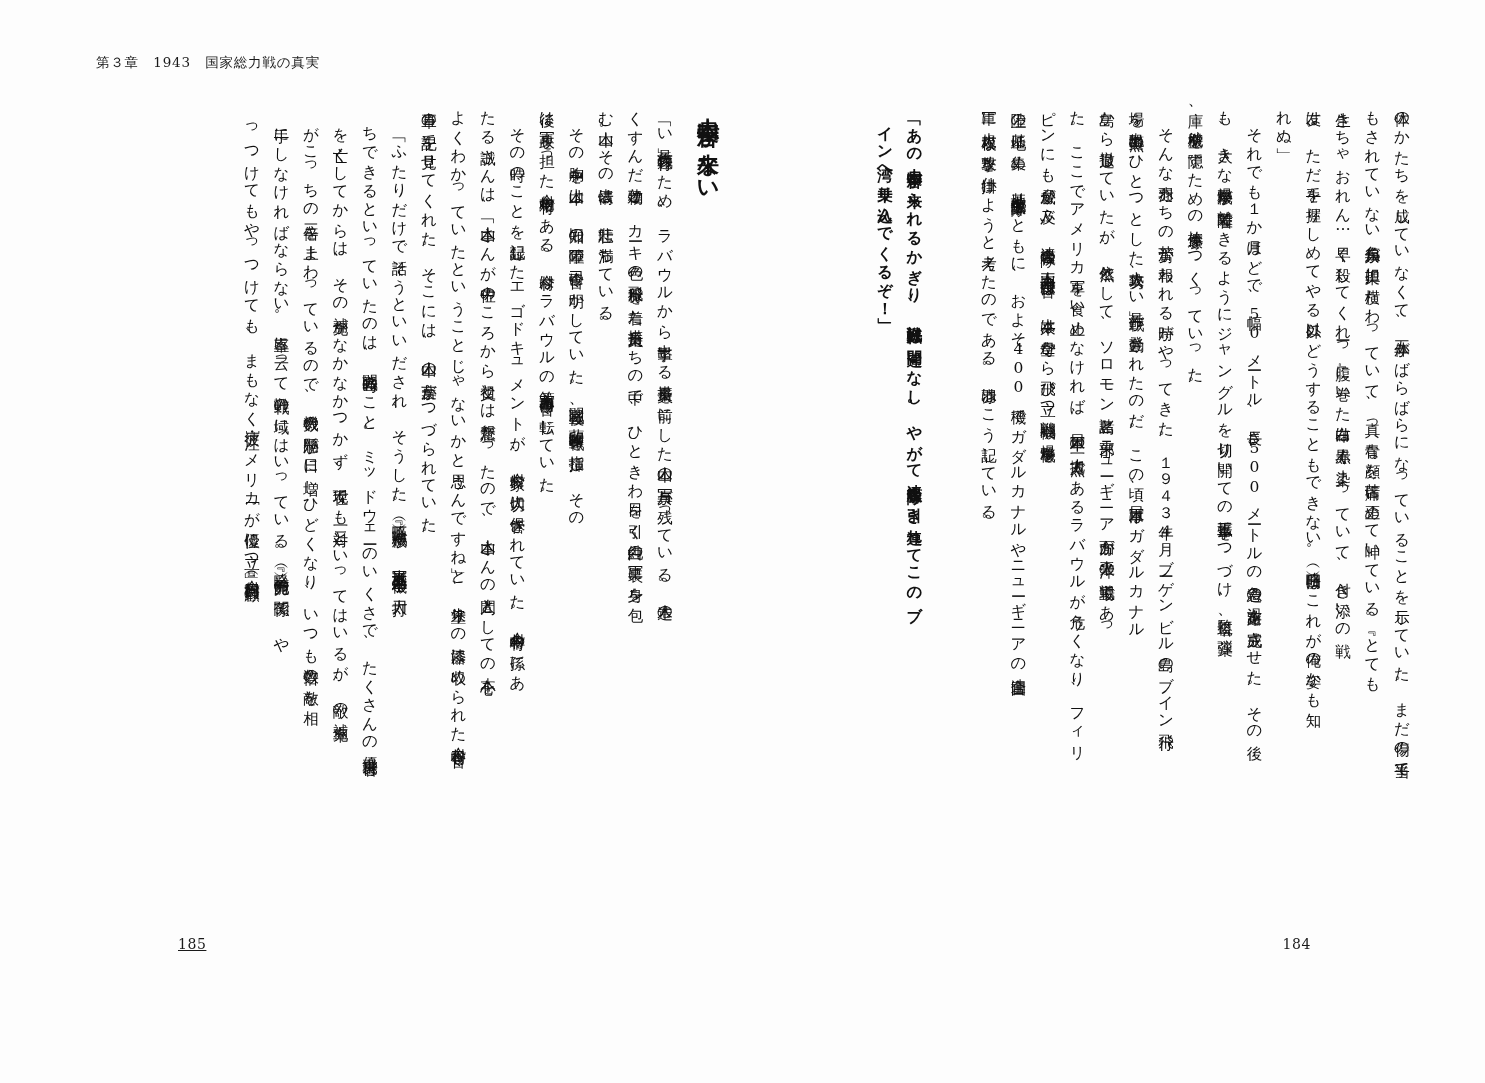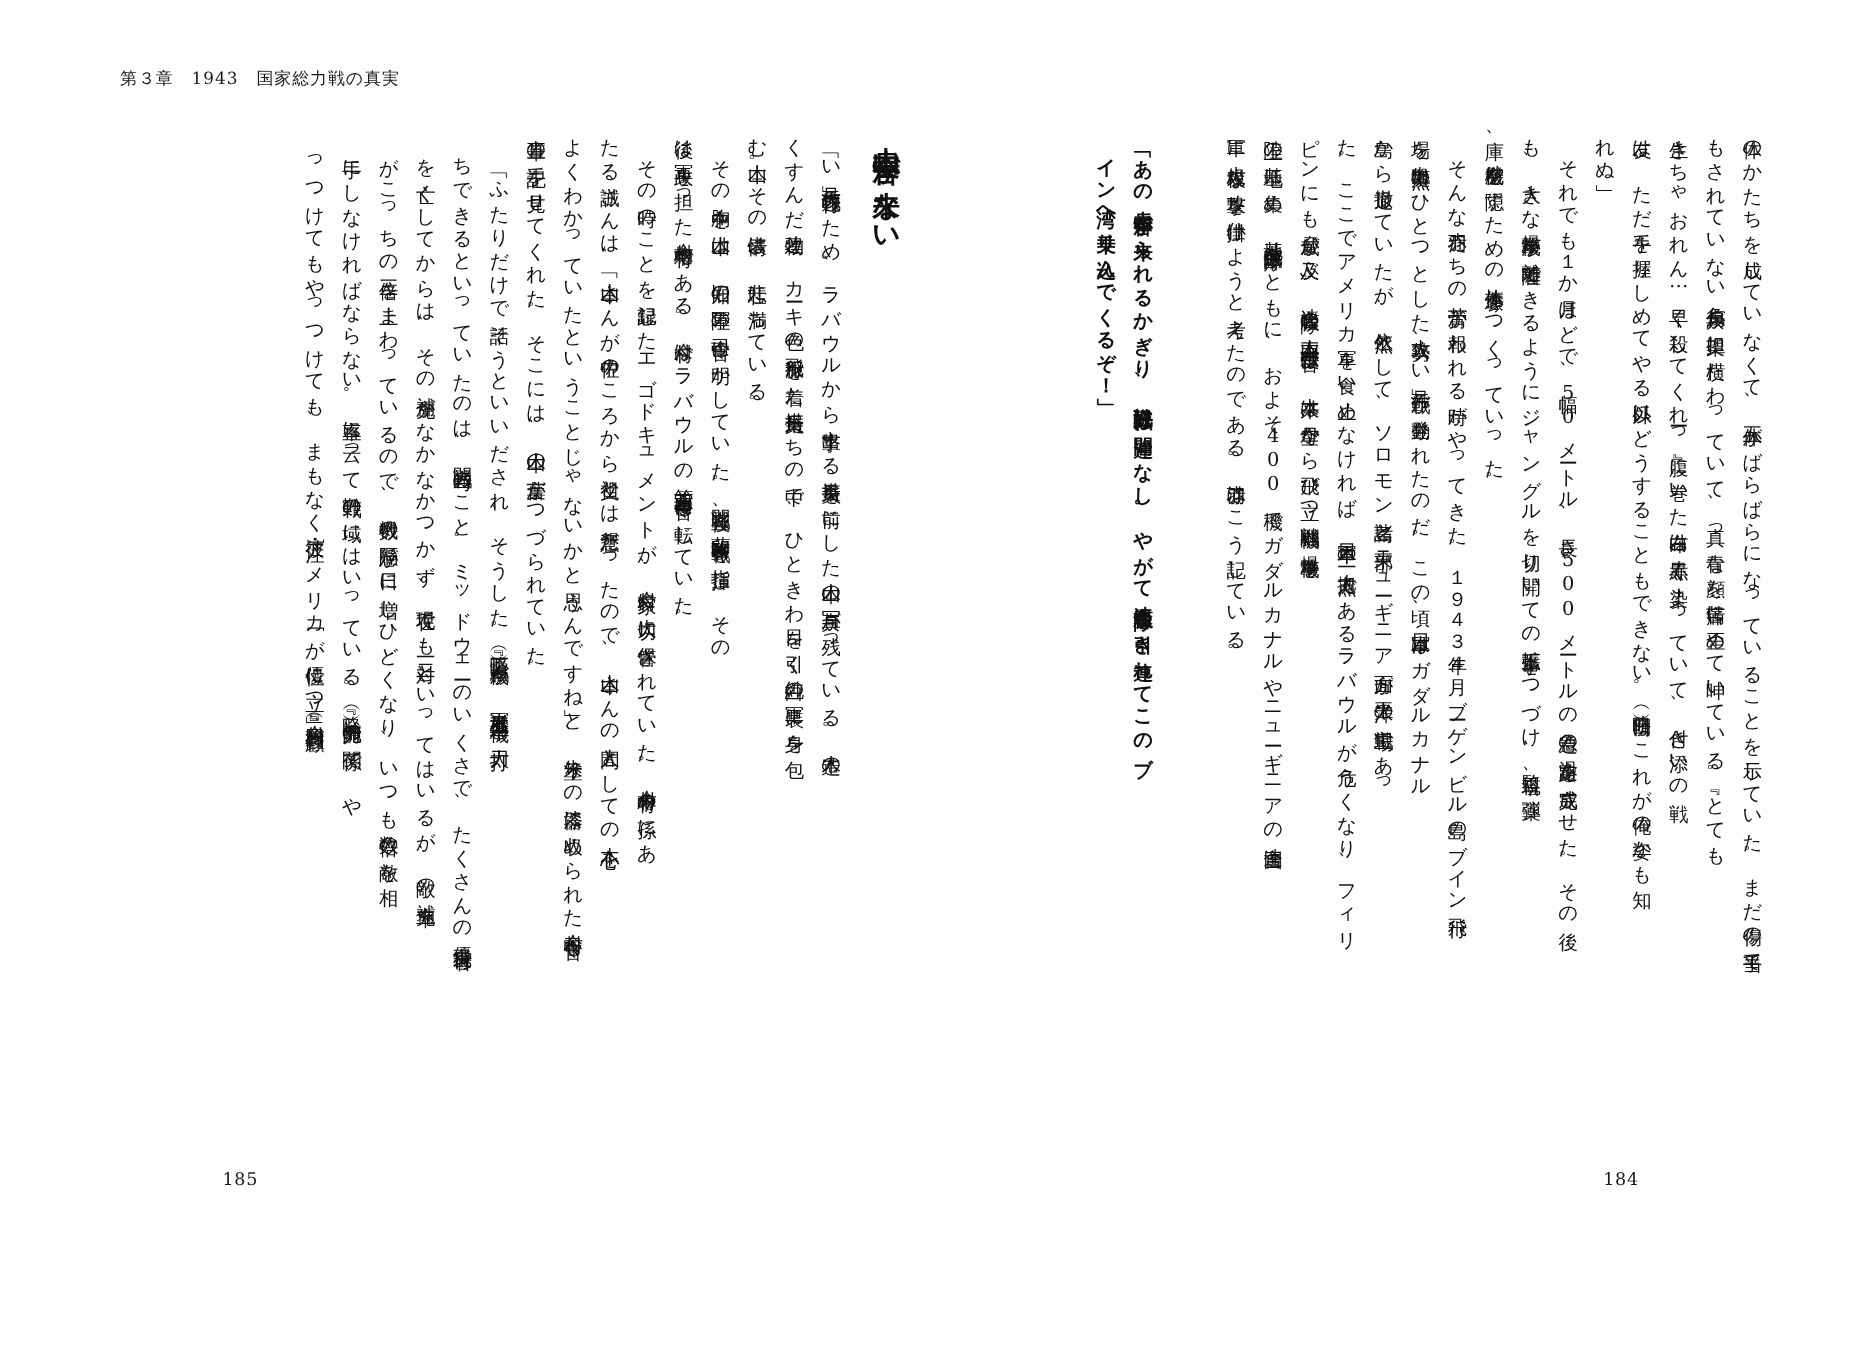--- a/index.html
+++ b/index.html
@@ -33,21 +33,21 @@
   }
 
   
   .folio {
     position: absolute;
     bottom: 48px;
     font-size: 14px;
     color: #1a1a1a;
     letter-spacing: 0.04em;
   }
-  .folio.left  { left: 98px; }
+  .folio.left  { left: 98px; text-decoration: underline; }
   .folio.right { right: 98px; margin-left: 28px; }
 
   
   .page {
     position: absolute;
     top: 100px;
     height: 900px;
   }
   .page-right { right: 76px; width: 560px; }
   .page-left  { left: 80px;  width: 640px; }

